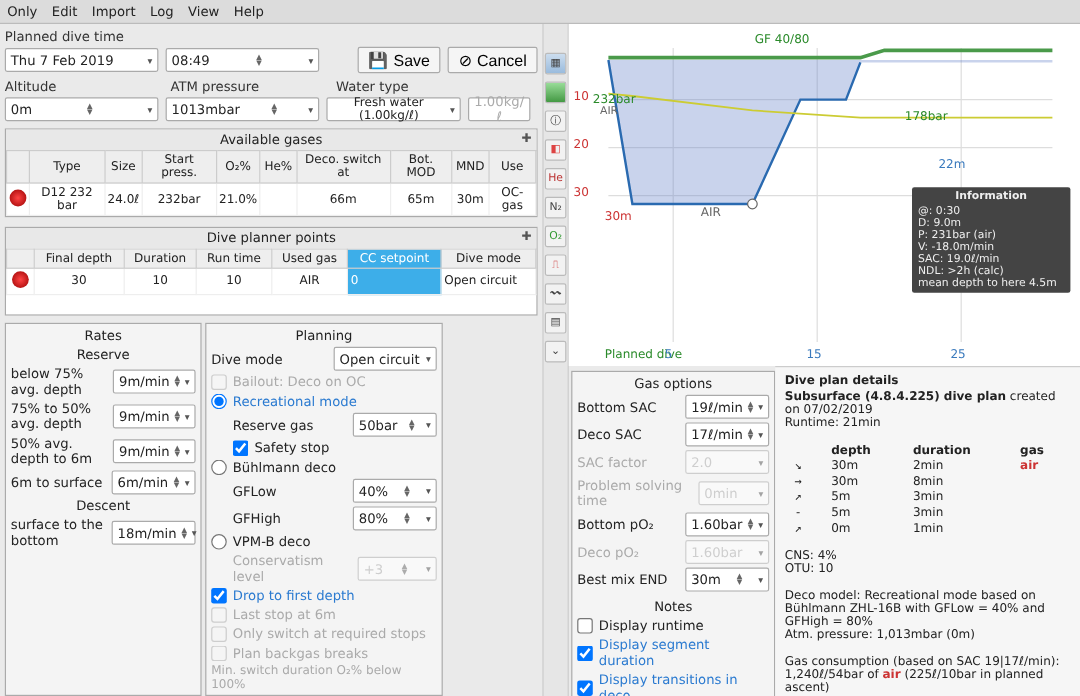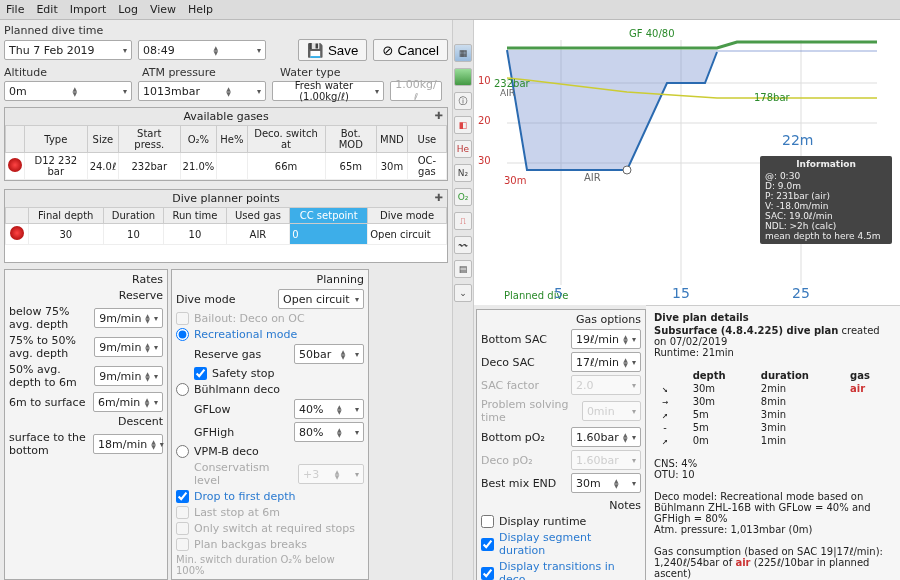--- a/index.html
+++ b/index.html
@@ -25,48 +25,48 @@
   .tbl-title { background: #e8e8e8; text-align: center; font-weight: normal; padding: 2px; position: relative; }
   .tbl-title .x { position: absolute; right: 4px; top: 2px; font-size: 10px; color: #555; }
   table { width: 100%; border-collapse: collapse; font-size: 10px; }
   th { background: #eee; border: 1px solid #ccc; padding: 2px 3px; font-weight: normal; }
   td { border: 1px solid #eee; padding: 2px 2px; text-align: center; }
   .cc-sel { background: #3daee9; color: #fff; }
   .gas-icon { width: 14px; height: 14px; display: inline-block; }
   
   .bottom { display: flex; gap: 3px; margin-top: 4px; }
   .panel { border: 1px solid #aaa; background: #f4f4f4; padding: 3px 4px; flex: 1; }
-  .panel-title { text-align: right; margin-bottom: 3px; }
+  .panel-title { text-align: center; margin-bottom: 3px; }
   .panel .row { justify-content: space-between; margin-bottom: 3px; }
   .panel .combo, .panel .input { width: 70px; }
   .chk { display: flex; align-items: center; gap: 5px; margin-bottom: 3px; }
   .chk input { width: 13px; height: 13px; }
   .radio { display: flex; align-items: center; gap: 5px; margin-bottom: 3px; }
   .muted { color: #aaa; }
   .bluelbl { color: #2a7ad0; }
   
   .chart { height: 285px; position: relative; background: #ffffff; }
   .info-box { position: absolute; right: 8px; top: 136px; width: 132px; background: #444; color: #eee; font-size: 9px; padding: 3px 5px; border-radius: 2px; }
   .info-box .hdr { text-align: center; font-weight: bold; margin-bottom: 2px; }
   .axis-lbl { position: absolute; font-size: 10px; color: #666; }
   .depth-lbl { position: absolute; font-size: 10px; color: #c33; }
   .green-lbl { position: absolute; font-size: 10px; color: #2a8a2a; }
-  .blue-lbl { position: absolute; font-size: 14px; color: #3a7abd; }
+  .blue-lbl { position: absolute; font-size: 10px; color: #3a7abd; }
   .details { padding: 6px 8px; font-size: 10px; overflow-y: auto; border-top: 1px solid #ccc; background: #f6f6f6; flex: 1; }
   .details .hdr { font-weight: bold; margin-bottom: 2px; }
   .red-txt { color: #c33; font-weight: bold; }
   .det-table td { border: none; padding: 1px 8px; text-align: left; }
   .det-table th { border: none; background: none; font-weight: bold; text-align: left; padding: 1px 8px; }
   .arrow { font-family: monospace; }
 </style>
 </head>
 <body>
 
 <div class="menubar">
-  <span>File</span>
+  <span>Only</span>
   <span>Edit</span>
   <span>Import</span>
   <span>Log</span>
   <span>View</span>
   <span>Help</span>
 </div>
 
 <div class="content">
 
   <div class="left">

